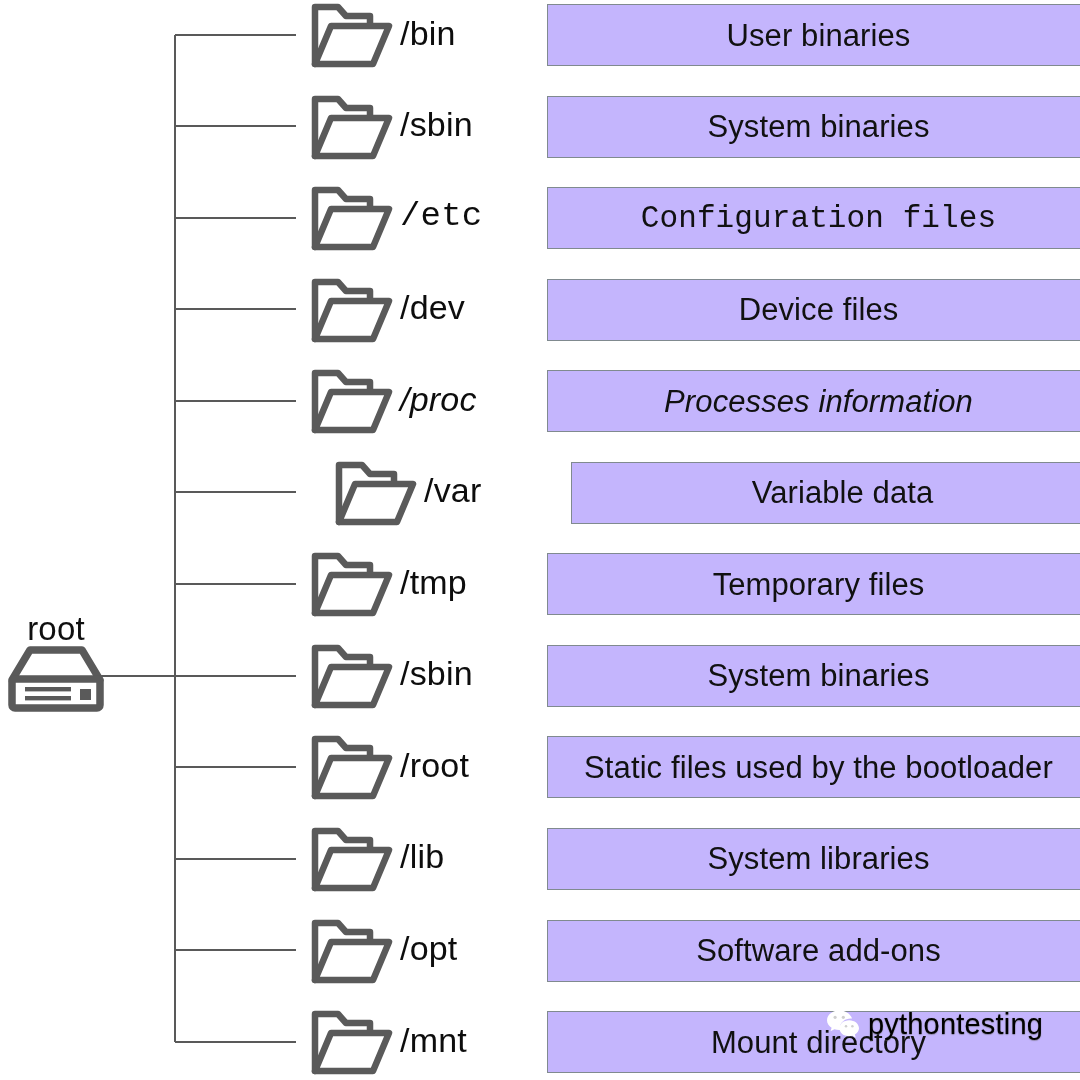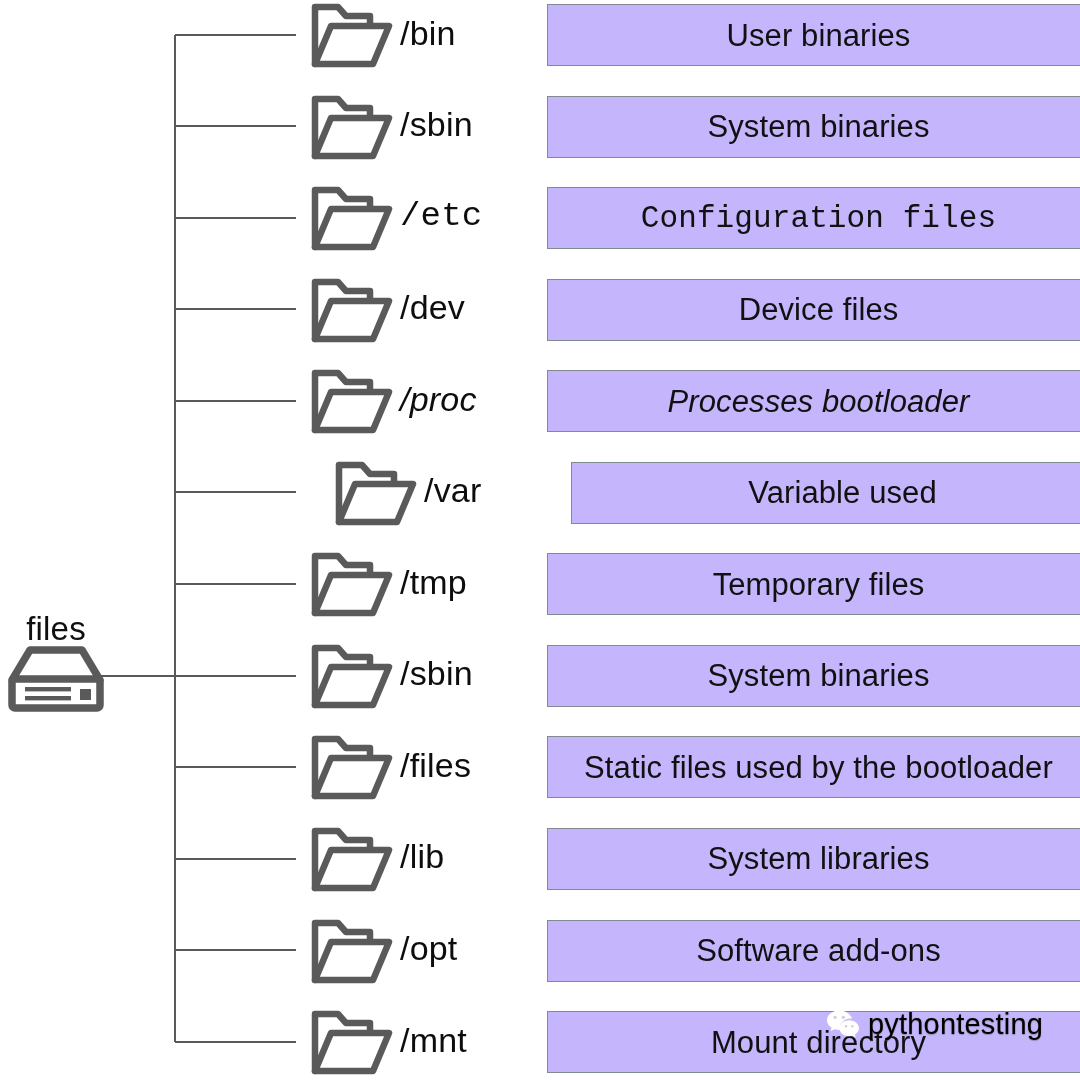--- a/index.html
+++ b/index.html
@@ -76,21 +76,21 @@
       <line x1="175" y1="584" x2="296" y2="584"></line>
       <line x1="175" y1="676" x2="296" y2="676"></line>
       <line x1="175" y1="767" x2="296" y2="767"></line>
       <line x1="175" y1="859" x2="296" y2="859"></line>
       <line x1="175" y1="950" x2="296" y2="950"></line>
       <line x1="175" y1="1042" x2="296" y2="1042"></line>
     </g>
   </svg>
 
   <div id="root-node">
-    <div id="root-label">files</div>
+    <div id="root-label">root</div>
     <svg id="root-icon" viewBox="0 0 96 66" xmlns="http://www.w3.org/2000/svg">
       <path d="M22 4 H74 L92 34 H4 Z" fill="#ffffff" stroke="#5a5a5a" stroke-width="7.5" stroke-linejoin="round"></path>
       <rect x="4" y="33" width="88" height="29" rx="3" fill="#ffffff" stroke="#5a5a5a" stroke-width="7.5"></rect>
       <rect x="17" y="41" width="46" height="4.4" fill="#5a5a5a"></rect>
       <rect x="17" y="50" width="46" height="4.4" fill="#5a5a5a"></rect>
       <rect x="72" y="43" width="11" height="11" fill="#5a5a5a"></rect>
     </svg>
   </div>
 
   <div id="rows">
@@ -134,31 +134,31 @@
           <span class="desc-text">Device files</span>
         </div>
       </div>
       <div class="row" style="top: 367.2px; font-style: italic;">
         <span class="folder-icon"><svg viewBox="0 0 84 68" xmlns="http://www.w3.org/2000/svg">
             <path d="M5 63 V6 H28 L36 15 H60 V24" fill="none" stroke="#5a5a5a" stroke-width="6.5" stroke-linejoin="round" stroke-linecap="round"></path>
             <path d="M5 63 H63 L79 25 H21 Z" fill="#ffffff" stroke="#5a5a5a" stroke-width="6.5" stroke-linejoin="round" stroke-linecap="round"></path>
           </svg></span>
         <span class="folder-name">/proc</span>
         <div class="desc-box">
-          <span class="desc-text">Processes bootloader</span>
+          <span class="desc-text">Processes information</span>
         </div>
       </div>
       <div class="row" style="top: 458.75px; margin-left: 24px;">
         <span class="folder-icon"><svg viewBox="0 0 84 68" xmlns="http://www.w3.org/2000/svg">
             <path d="M5 63 V6 H28 L36 15 H60 V24" fill="none" stroke="#5a5a5a" stroke-width="6.5" stroke-linejoin="round" stroke-linecap="round"></path>
             <path d="M5 63 H63 L79 25 H21 Z" fill="#ffffff" stroke="#5a5a5a" stroke-width="6.5" stroke-linejoin="round" stroke-linecap="round"></path>
           </svg></span>
         <span class="folder-name">/var</span>
         <div class="desc-box">
-          <span class="desc-text">Variable used</span>
+          <span class="desc-text">Variable data</span>
         </div>
       </div>
       <div class="row" style="top: 550.3px;">
         <span class="folder-icon"><svg viewBox="0 0 84 68" xmlns="http://www.w3.org/2000/svg">
             <path d="M5 63 V6 H28 L36 15 H60 V24" fill="none" stroke="#5a5a5a" stroke-width="6.5" stroke-linejoin="round" stroke-linecap="round"></path>
             <path d="M5 63 H63 L79 25 H21 Z" fill="#ffffff" stroke="#5a5a5a" stroke-width="6.5" stroke-linejoin="round" stroke-linecap="round"></path>
           </svg></span>
         <span class="folder-name">/tmp</span>
         <div class="desc-box">
           <span class="desc-text">Temporary files</span>
@@ -172,21 +172,21 @@
         <span class="folder-name">/sbin</span>
         <div class="desc-box">
           <span class="desc-text">System binaries</span>
         </div>
       </div>
       <div class="row" style="top: 733.4px;">
         <span class="folder-icon"><svg viewBox="0 0 84 68" xmlns="http://www.w3.org/2000/svg">
             <path d="M5 63 V6 H28 L36 15 H60 V24" fill="none" stroke="#5a5a5a" stroke-width="6.5" stroke-linejoin="round" stroke-linecap="round"></path>
             <path d="M5 63 H63 L79 25 H21 Z" fill="#ffffff" stroke="#5a5a5a" stroke-width="6.5" stroke-linejoin="round" stroke-linecap="round"></path>
           </svg></span>
-        <span class="folder-name">/files</span>
+        <span class="folder-name">/root</span>
         <div class="desc-box">
           <span class="desc-text">Static files used by the bootloader</span>
         </div>
       </div>
       <div class="row" style="top: 824.95px; padding-left: 32px;">
         <span class="folder-icon"><svg viewBox="0 0 84 68" xmlns="http://www.w3.org/2000/svg">
             <path d="M5 63 V6 H28 L36 15 H60 V24" fill="none" stroke="#5a5a5a" stroke-width="6.5" stroke-linejoin="round" stroke-linecap="round"></path>
             <path d="M5 63 H63 L79 25 H21 Z" fill="#ffffff" stroke="#5a5a5a" stroke-width="6.5" stroke-linejoin="round" stroke-linecap="round"></path>
           </svg></span>
         <span class="folder-name">/lib</span>

